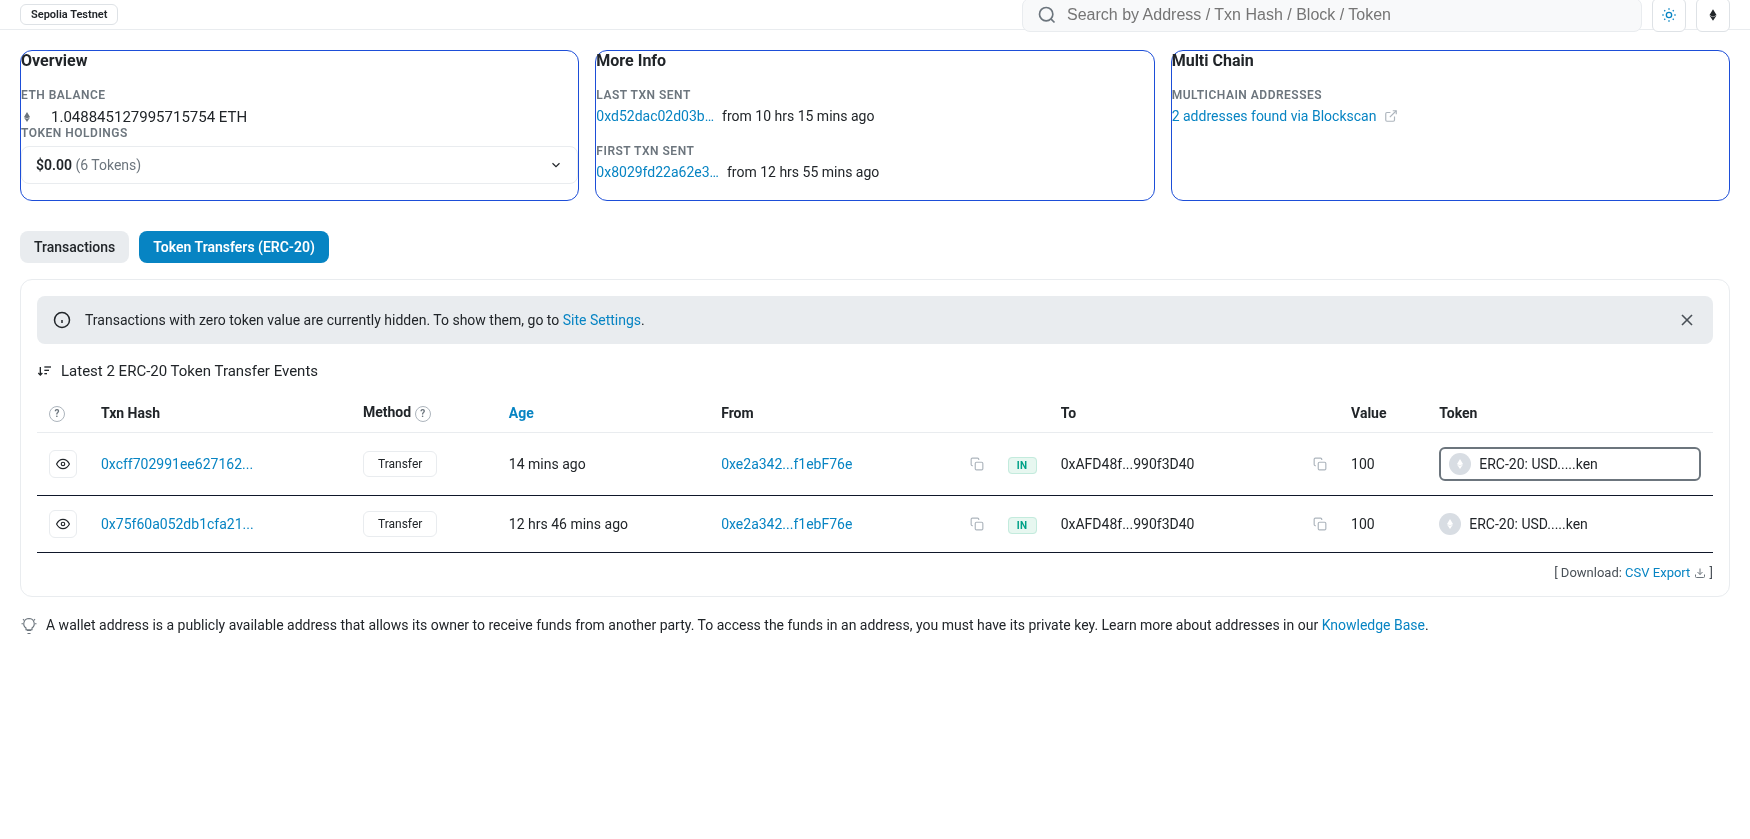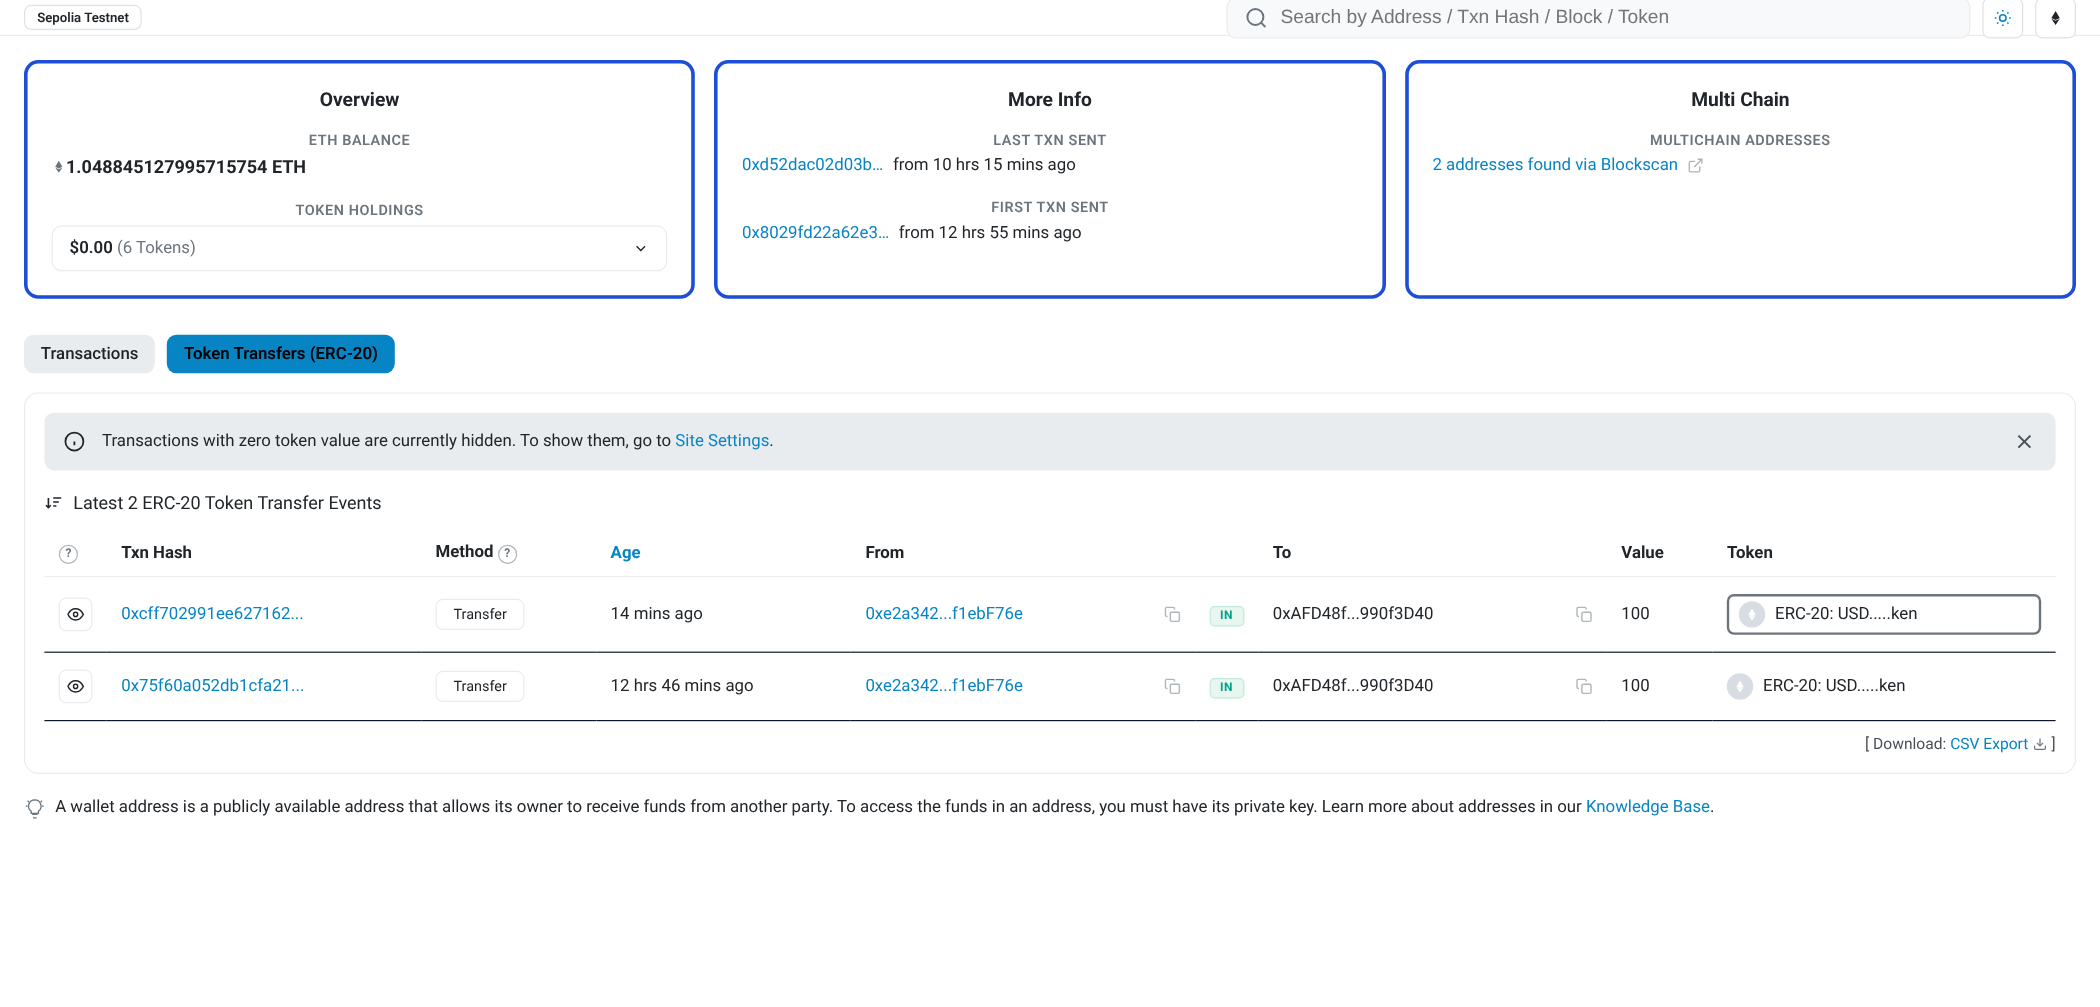--- a/index.html
+++ b/index.html
@@ -68,46 +68,43 @@
     }
     .container {
       padding: 20px;
     }
     .cards-row {
       display: flex;
       gap: 16px;
       margin-bottom: 30px;
     }
     .card {
-      border: 3px solid #1d4ed8;
+      border: 1px solid #1d4ed8;
       border-radius: 12px;
-      padding: 20px;
       flex: 1;
-      text-align: center;
     }
     .card-title {
       font-size: 16px;
       font-weight: 700;
       color: #212529;
       margin-bottom: 18px;
     }
     .label-small {
       font-size: 12px;
       font-weight: 600;
       color: #6c757d;
       letter-spacing: 0.5px;
       margin-bottom: 6px;
     }
     .eth-balance {
       display: flex;
       align-items: center;
-      gap: 0;
+      gap: 18px;
       font-size: 15px;
-      font-weight: 700;
-      margin-bottom: 20px;
+      font-weight: 400;
     }
     .eth-icon {
       color: #6c757d;
     }
     .token-dropdown {
       border: 1px solid #e9ecef;
       border-radius: 8px;
       padding: 10px 14px;
       display: flex;
       align-items: center;
@@ -150,21 +147,21 @@
       font-size: 14px;
       font-weight: 500;
       cursor: pointer;
     }
     .tab-inactive {
       background: #e9ecef;
       color: #212529;
     }
     .tab-active {
       background: #0784c3;
-      color: #000000;
+      color: #ffffff;
       font-weight: 600;
     }
     .content-card {
       border: 1px solid #e9ecef;
       border-radius: 12px;
       padding: 16px;
     }
     .info-banner {
       background: #e9ecef;
       border-radius: 8px;

